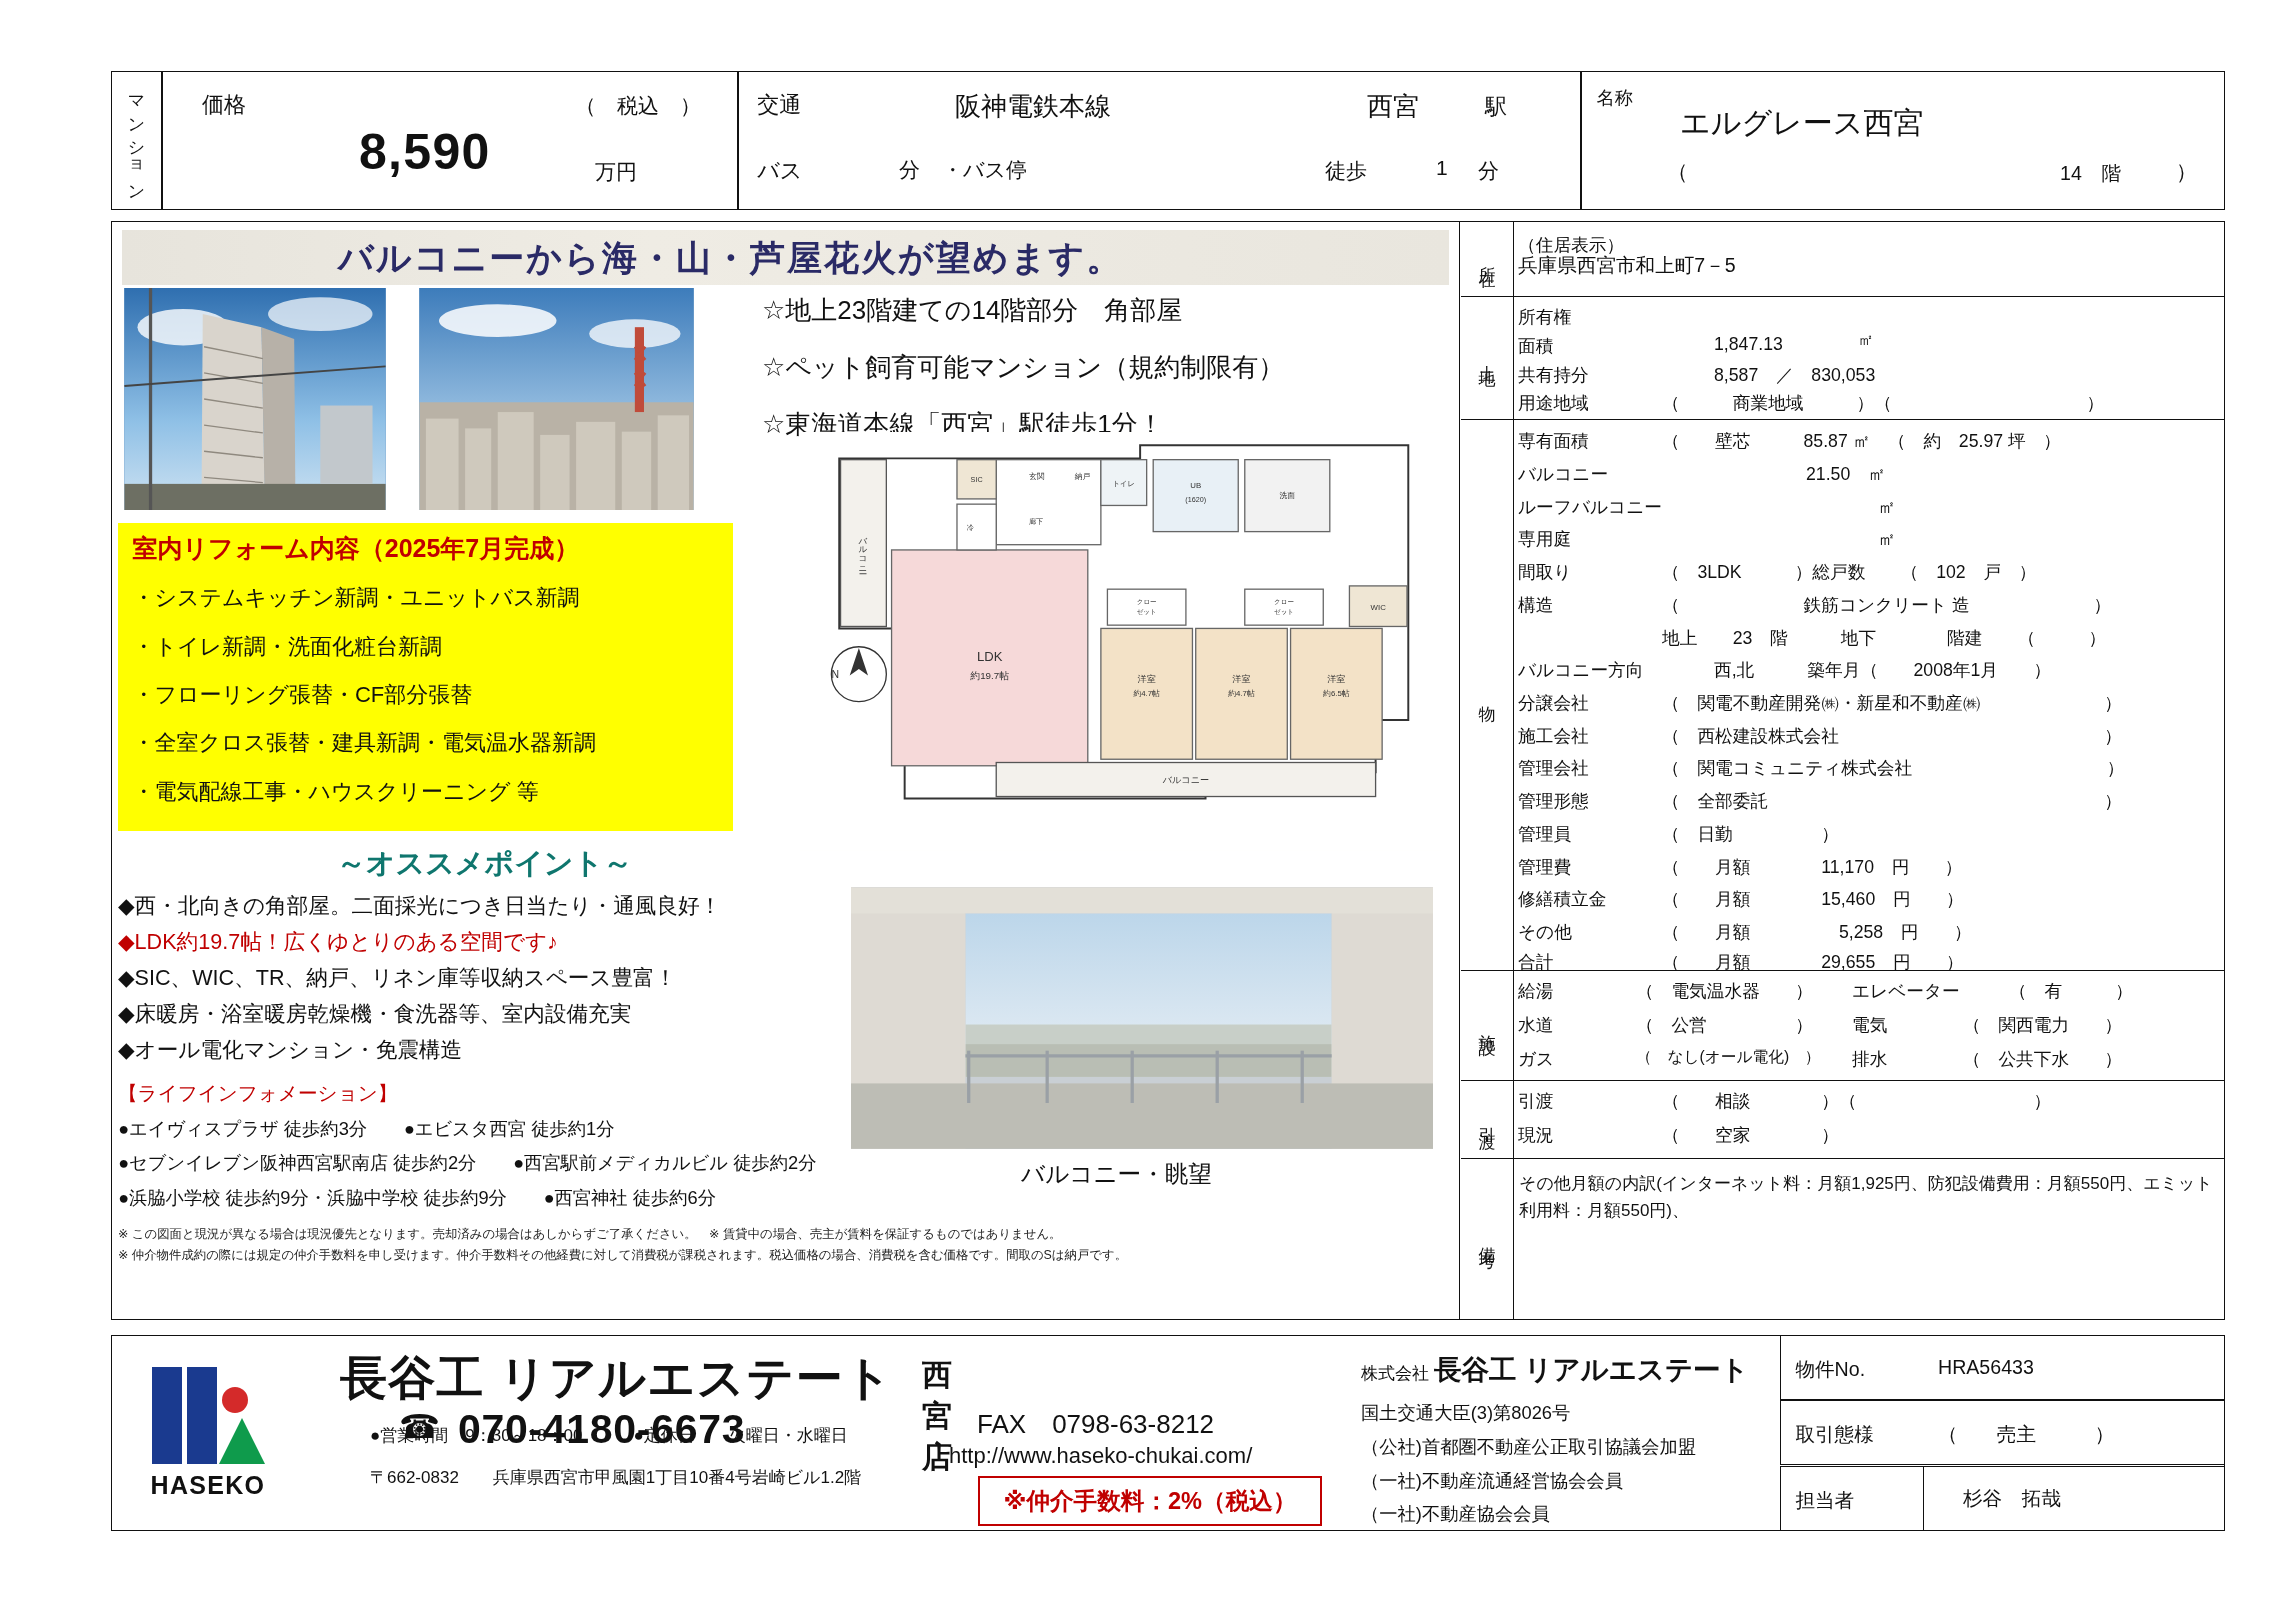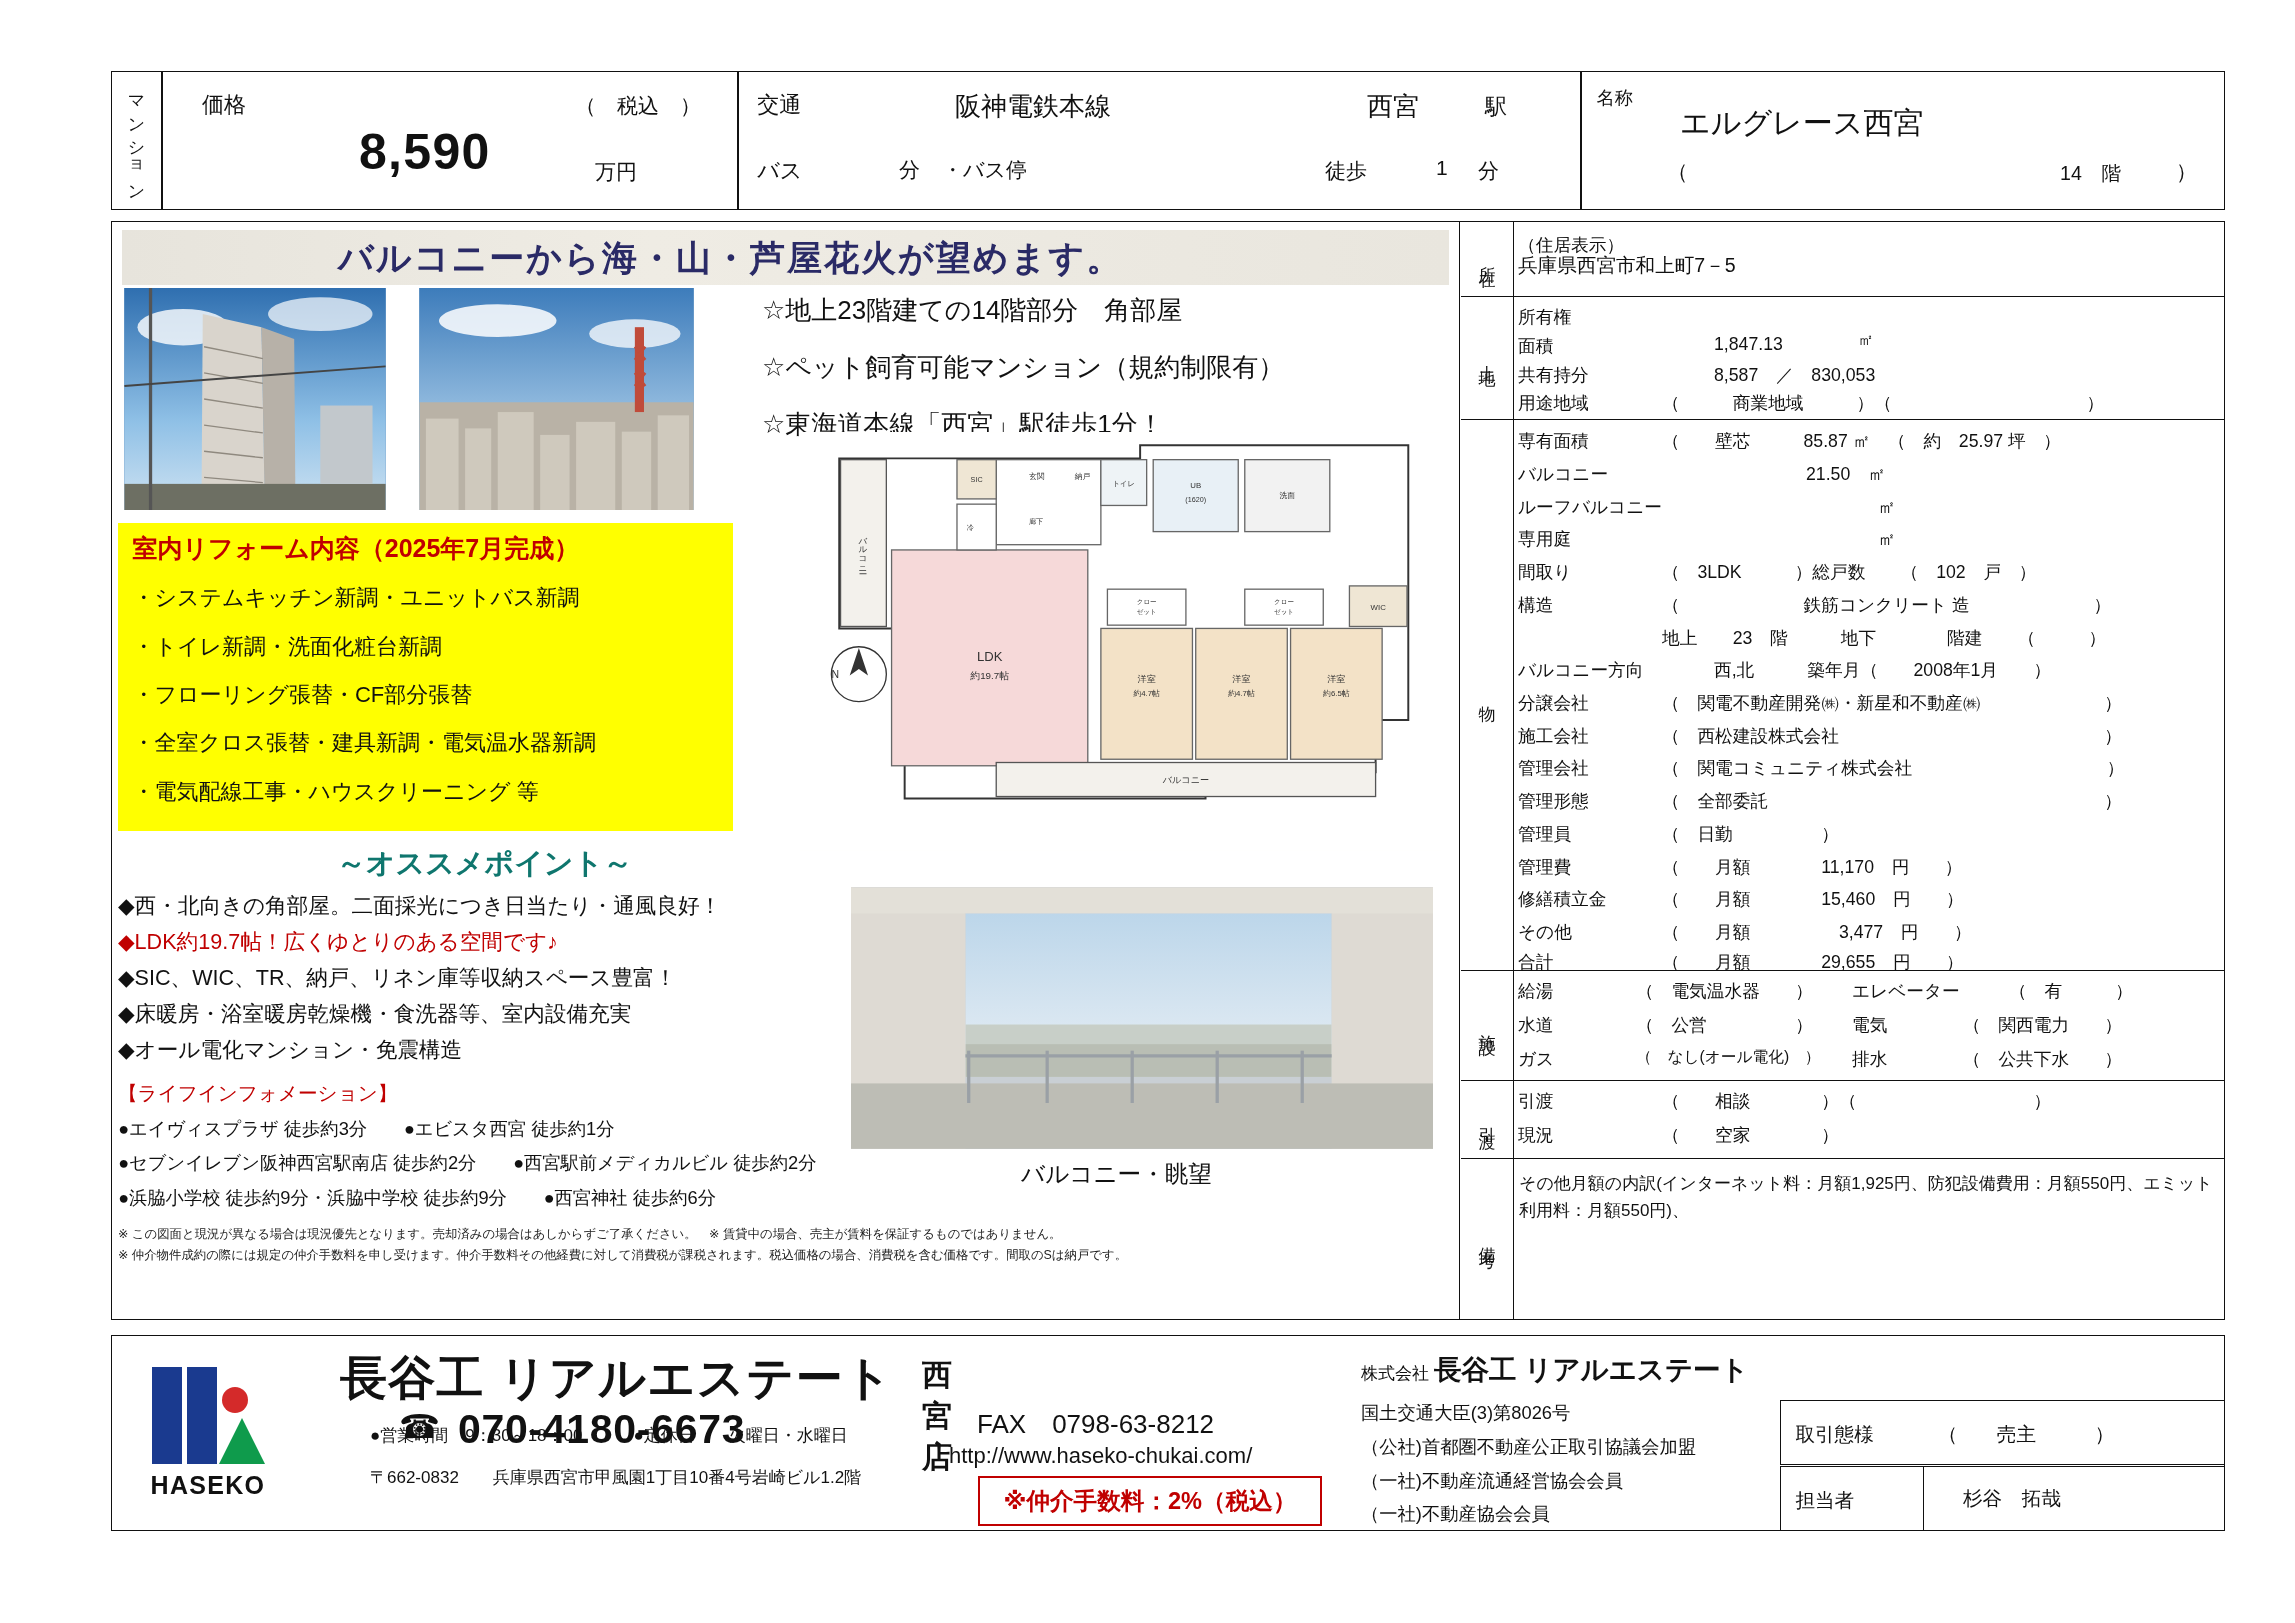--- a/index.html
+++ b/index.html
@@ -435,21 +435,21 @@
   <div class="spec" style="top:822px">管理員</div>
   <div class="spec" style="left:1662px;top:822px">（　日勤　　　　　）</div>
 
   <div class="spec" style="top:855px">管理費</div>
   <div class="spec" style="left:1662px;top:855px">（　　月額　　　　11,170　円　　）</div>
 
   <div class="spec" style="top:887px">修繕積立金</div>
   <div class="spec" style="left:1662px;top:887px">（　　月額　　　　15,460　円　　）</div>
 
   <div class="spec" style="top:920px">その他</div>
-  <div class="spec" style="left:1662px;top:920px">（　　月額　　　　　3,477　円　　）</div>
+  <div class="spec" style="left:1662px;top:920px">（　　月額　　　　　5,258　円　　）</div>
 
   <div class="spec" style="top:950px">合計</div>
   <div class="spec" style="left:1662px;top:950px">（　　月額　　　　29,655　円　　）</div>
 
   <div class="spec" style="top:979px">給湯</div>
   <div class="spec" style="left:1636px;top:979px">（　電気温水器　　）</div>
   <div class="spec" style="left:1852px;top:979px">エレベーター</div>
   <div class="spec" style="left:2009px;top:979px">（　有　　　）</div>
 
   <div class="spec" style="top:1013px">水道</div>
@@ -500,20 +500,24 @@
     <div>
       <span style="font-size:17px">株式会社</span>
       <span class="big">長谷工 リアルエステート</span>
     </div>
     <div>国土交通大臣(3)第8026号</div>
     <div>（公社)首都圏不動産公正取引協議会加盟</div>
     <div>（一社)不動産流通経営協会会員</div>
     <div>（一社)不動産協会会員</div>
   </div>
 
+  <div class="bx" id="f-no">
+    <div class="fcell-lab">物件No.</div>
+    <div class="fcell-val" style="left:157px;top:19.6px">HRA56433</div>
+  </div>
   <div class="bx" id="f-kind">
     <div class="fcell-lab">取引態様</div>
     <div class="fcell-val" style="left:157px;top:19.6px">（　　売主　　　）</div>
   </div>
   <div class="bx" id="f-staff"></div>
   <div class="bx" id="f-staff-l">
     <div class="fcell-lab">担当者</div>
   </div>
   <div class="fcell-val" style="position:absolute;left:1963px;top:1485px">杉谷　拓哉</div>
 

